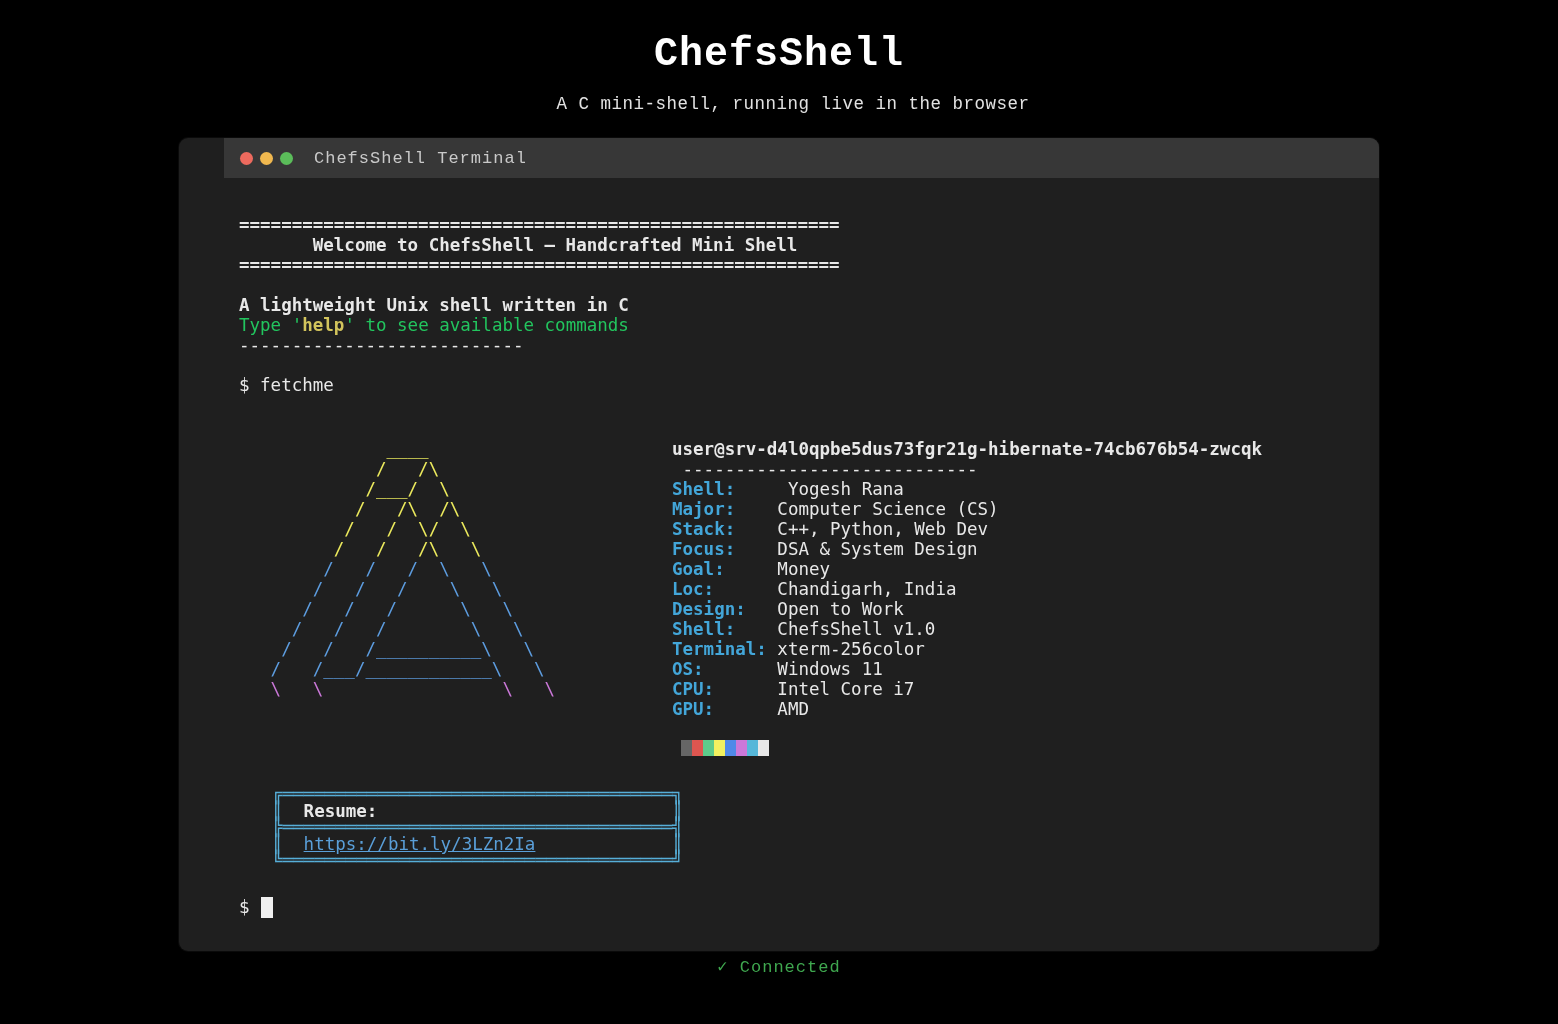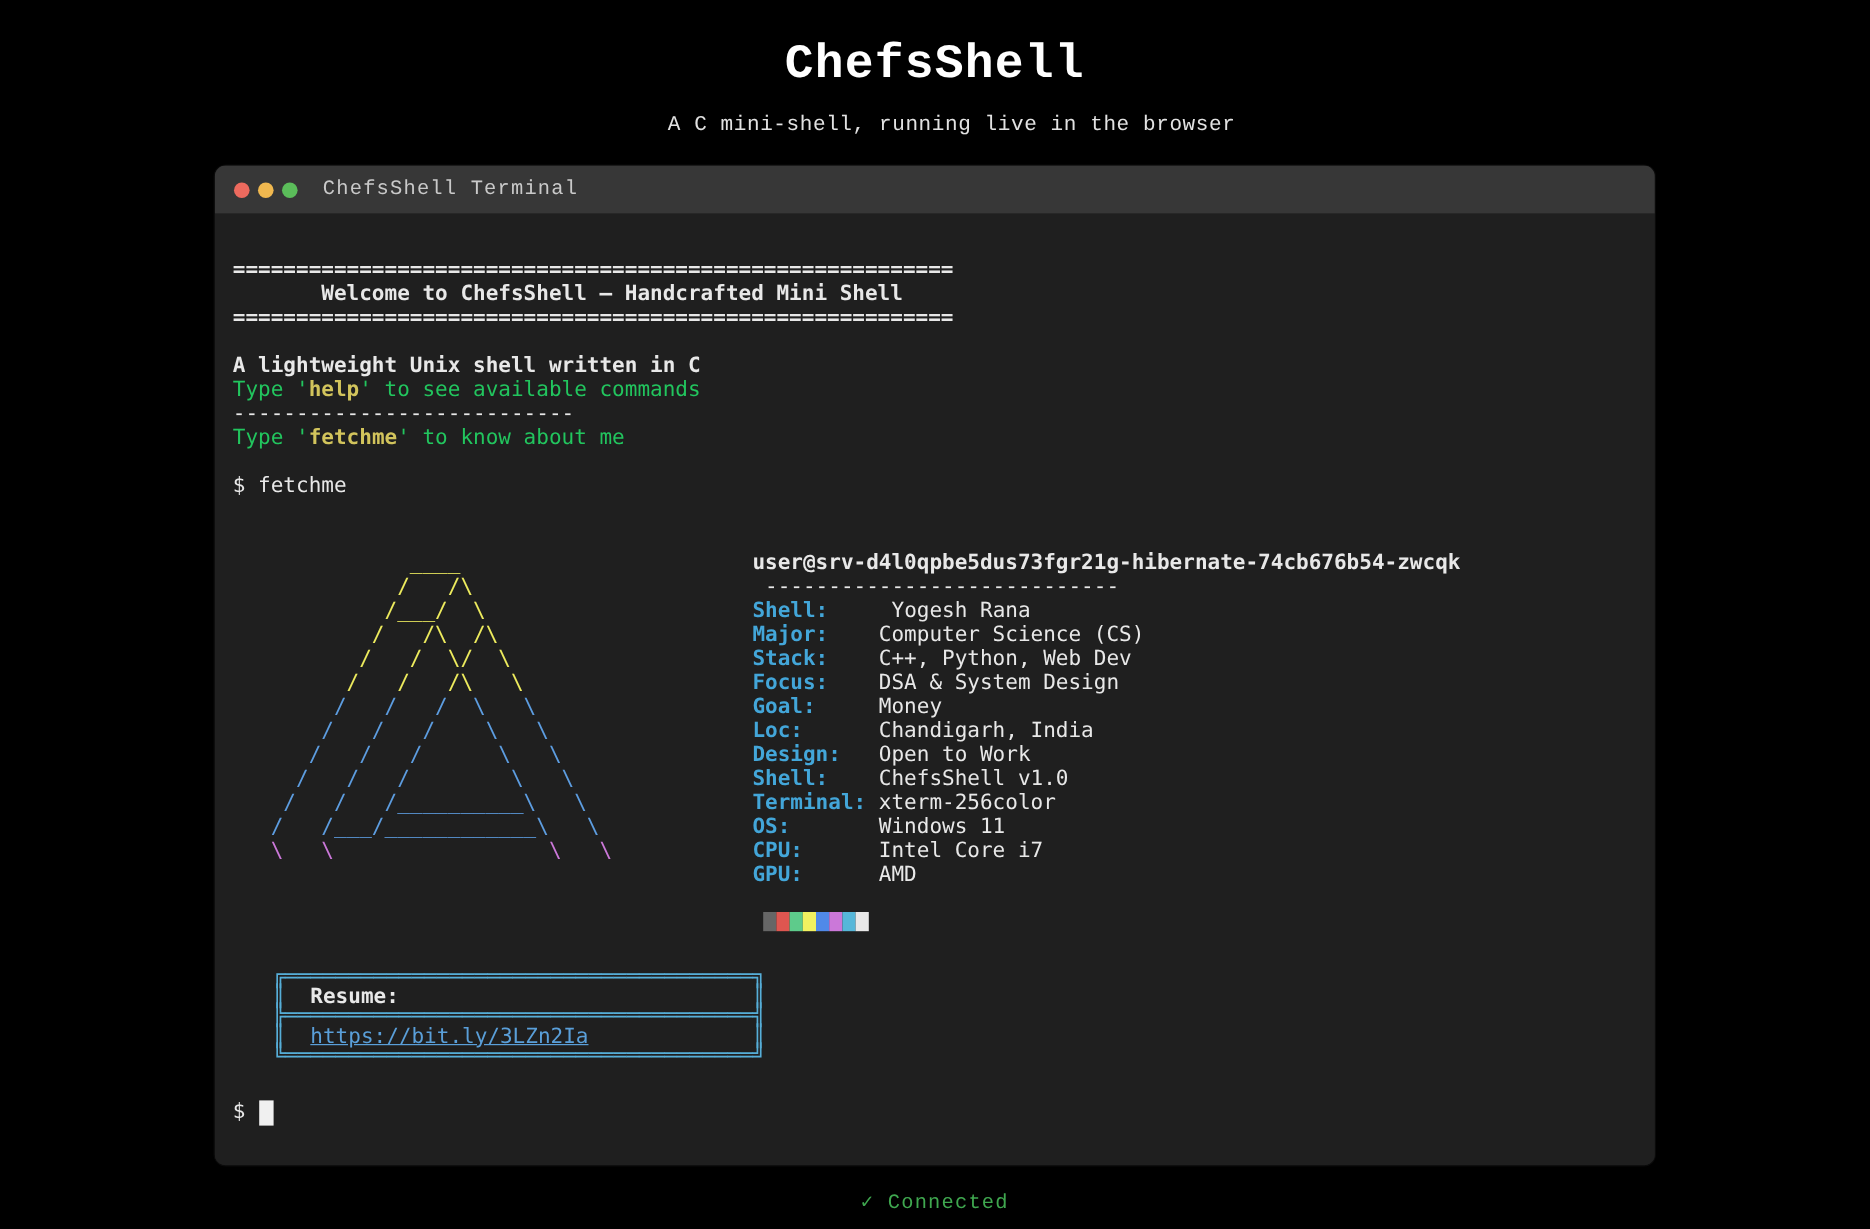--- a/index.html
+++ b/index.html
@@ -5,21 +5,21 @@
   * { margin:0; padding:0; box-sizing:border-box; }
   html,body { background:#000; width:100%; height:100%; }
   body { font-family:"Liberation Mono", monospace; }
   .stage { width:1242px; min-height:1024px; background:#000; padding-top:32px; margin:0 auto; }
 
   
   .page-title { color:#fff; font-size:40px; font-weight:bold; text-align:center; letter-spacing:1px; line-height:46px; }
   .page-subtitle { color:#e2e2e2; font-size:17.5px; text-align:center; margin-top:16px; letter-spacing:0.5px;padding-left:28px; }
 
   
-  .window { width:1200px; margin:24px auto 0 auto; background:#1f1f1f; border-radius:9px; overflow:hidden; box-shadow:0 0 0 1px #0a0a0a; }
+  .window { width:1200px; margin:24px auto 0 auto; background:#1f1f1f; border-radius:9px; overflow:hidden; box-shadow:0 0 0 1px #0a0a0a;padding-left:45px; }
   .titlebar { height:40px; background:#373737; display:flex; align-items:center; padding-left:16px; }
   .dot { width:13px; height:13px; border-radius:50%; margin-right:7px; display:inline-block; }
   .titlebar-title { color:#c9c9c9; font-size:17px; margin-left:14px; letter-spacing:1px; }
 
   .term-body { padding:37px 20px 33px 15px; background:#1f1f1f; }
 
   pre.tline { font-family:"DejaVu Sans Mono", monospace; font-size:17.5px; line-height:20px; color:#e8e8e8; }
   .gap { height:20px; }
 
   .t-banner { color:#5cb3dc; }
@@ -42,21 +42,21 @@
   .swatch { width:11px; height:16px; }
 
   .resume-box { margin-top:30px; margin-left:33px; }
   .resume-box pre { font-family:"DejaVu Sans Mono", monospace; font-size:17.5px; line-height:16.6px; color:#56aed8; }
   .resume-label { color:#e8e8e8; font-weight:bold; }
   .resume-link { color:#5a9fd9; text-decoration:underline; cursor:pointer; }
 
   .prompt-line { margin-top:28px; display:flex; align-items:center; }
   .cursor { display:inline-block; width:12px; height:21px; background:#f0f0f0; margin-left:11px; }
 
-  .footer { text-align:center; color:#3fa74f; font-size:17px; margin-top:21px; letter-spacing:1px; }
+  .footer { text-align:center; color:#3fa74f; font-size:17px; margin-top:5px; letter-spacing:1px; }
 </style>
 </head>
 <body>
 
 <div class="stage">
 
   <div class="page-title">ChefsShell</div>
   <div class="page-subtitle">A C mini-shell, running live in the browser</div>
 
   <div class="window">
@@ -74,21 +74,20 @@
       <pre class="tline t-banner b" id="banner-bottom">=========================================================</pre>
 
       <div class="gap"></div>
 
       <pre class="tline t-green b">A lightweight Unix shell written in C</pre>
 
       <pre class="tline"><span class="t-gray">Type '</span><span class="t-yellow b">help</span><span class="t-gray">' to see available commands</span></pre>
 
       <pre class="tline t-dim" id="intro-divider">---------------------------</pre>
 
-      <pre class="tline"><span class="t-gray">Type '</span><span class="t-yellow b">fetchme</span><span class="t-gray">' to know about me</span></pre>
 
       <div class="gap"></div>
 
       <pre class="tline t-white" id="cmd-line">$ fetchme</pre>
 
       <div class="gap"></div>
 
       <div class="output-row">
         <pre class="tline art-pre" id="ascii-art"><span class="art-y">              ____
 </span><span class="art-y">             /   /\

